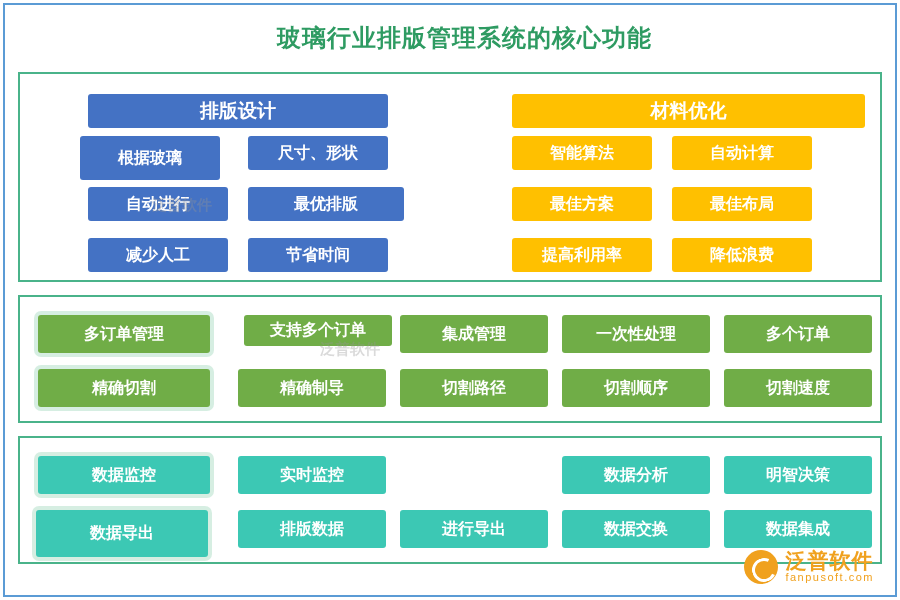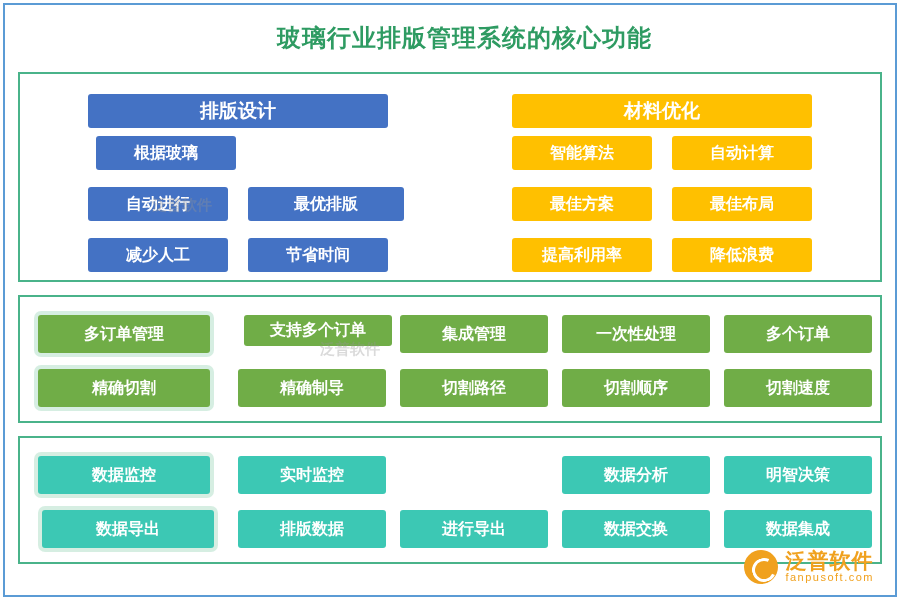--- a/index.html
+++ b/index.html
@@ -94,27 +94,28 @@
 </style>
 </head>
 <body>
 
 <div class="page-border"></div>
 
 <div class="title">玻璃行业排版管理系统的核心功能</div>
 
 <div class="panel panel-1">
   <div class="chip blue head" style="left:68px; top:20px; width:300px; height:34px;">排版设计</div>
-  <div class="chip blue" style="left:76px; top:62px; width:140px; height:34px;">根据玻璃</div>
+  <div class="chip blue" style="left:60px; top:62px; width:140px; height:44px;">根据玻璃</div>
+  <div class="chip blue" style="left:228px; top:62px; width:140px; height:34px;">尺寸、形状</div>
   <div class="chip blue" style="left:68px; top:113px; width:140px; height:34px;">自动进行</div>
   <div class="chip blue" style="left:228px; top:113px; width:156px; height:34px;">最优排版</div>
   <div class="chip blue" style="left:68px; top:164px; width:140px; height:34px;">减少人工</div>
   <div class="chip blue" style="left:228px; top:164px; width:140px; height:34px;">节省时间</div>
 
-  <div class="chip amber head" style="left:492px; top:20px; width:300px; height:34px;">材料优化</div>
+  <div class="chip amber head" style="left:492px; top:20px; width:353px; height:34px;">材料优化</div>
   <div class="chip amber" style="left:492px; top:62px; width:140px; height:34px;">智能算法</div>
   <div class="chip amber" style="left:652px; top:62px; width:140px; height:34px;">自动计算</div>
   <div class="chip amber" style="left:492px; top:113px; width:140px; height:34px;">最佳方案</div>
   <div class="chip amber" style="left:652px; top:113px; width:140px; height:34px;">最佳布局</div>
   <div class="chip amber" style="left:492px; top:164px; width:140px; height:34px;">提高利用率</div>
   <div class="chip amber" style="left:652px; top:164px; width:140px; height:34px;">降低浪费</div>
 </div>
 
 <div class="panel panel-2">
   <div class="chip green shadow" style="left:18px; top:18px; width:172px; height:38px;">多订单管理</div>
@@ -129,21 +130,21 @@
   <div class="chip green" style="left:542px; top:72px; width:148px; height:38px;">切割顺序</div>
   <div class="chip green" style="left:704px; top:72px; width:148px; height:38px;">切割速度</div>
 </div>
 
 <div class="panel panel-3">
   <div class="chip teal shadow" style="left:18px; top:18px; width:172px; height:38px;">数据监控</div>
   <div class="chip teal" style="left:218px; top:18px; width:148px; height:38px;">实时监控</div>
   <div class="chip teal" style="left:542px; top:18px; width:148px; height:38px;">数据分析</div>
   <div class="chip teal" style="left:704px; top:18px; width:148px; height:38px;">明智决策</div>
 
-  <div class="chip teal shadow" style="left:22px; top:72px; width:172px; height:38px;font-family:Liberation Serif, serif;">数据导出</div>
+  <div class="chip teal shadow" style="left:16px; top:72px; width:172px; height:47px;font-family:Liberation Serif, serif;">数据导出</div>
   <div class="chip teal" style="left:218px; top:72px; width:148px; height:38px;">排版数据</div>
   <div class="chip teal" style="left:380px; top:72px; width:148px; height:38px;">进行导出</div>
   <div class="chip teal" style="left:542px; top:72px; width:148px; height:38px;">数据交换</div>
   <div class="chip teal" style="left:704px; top:72px; width:148px; height:38px;">数据集成</div>
 </div>
 
 <div class="watermark wm1">泛普软件</div>
 <div class="watermark wm2">泛普软件</div>
 
 <div class="logo">

